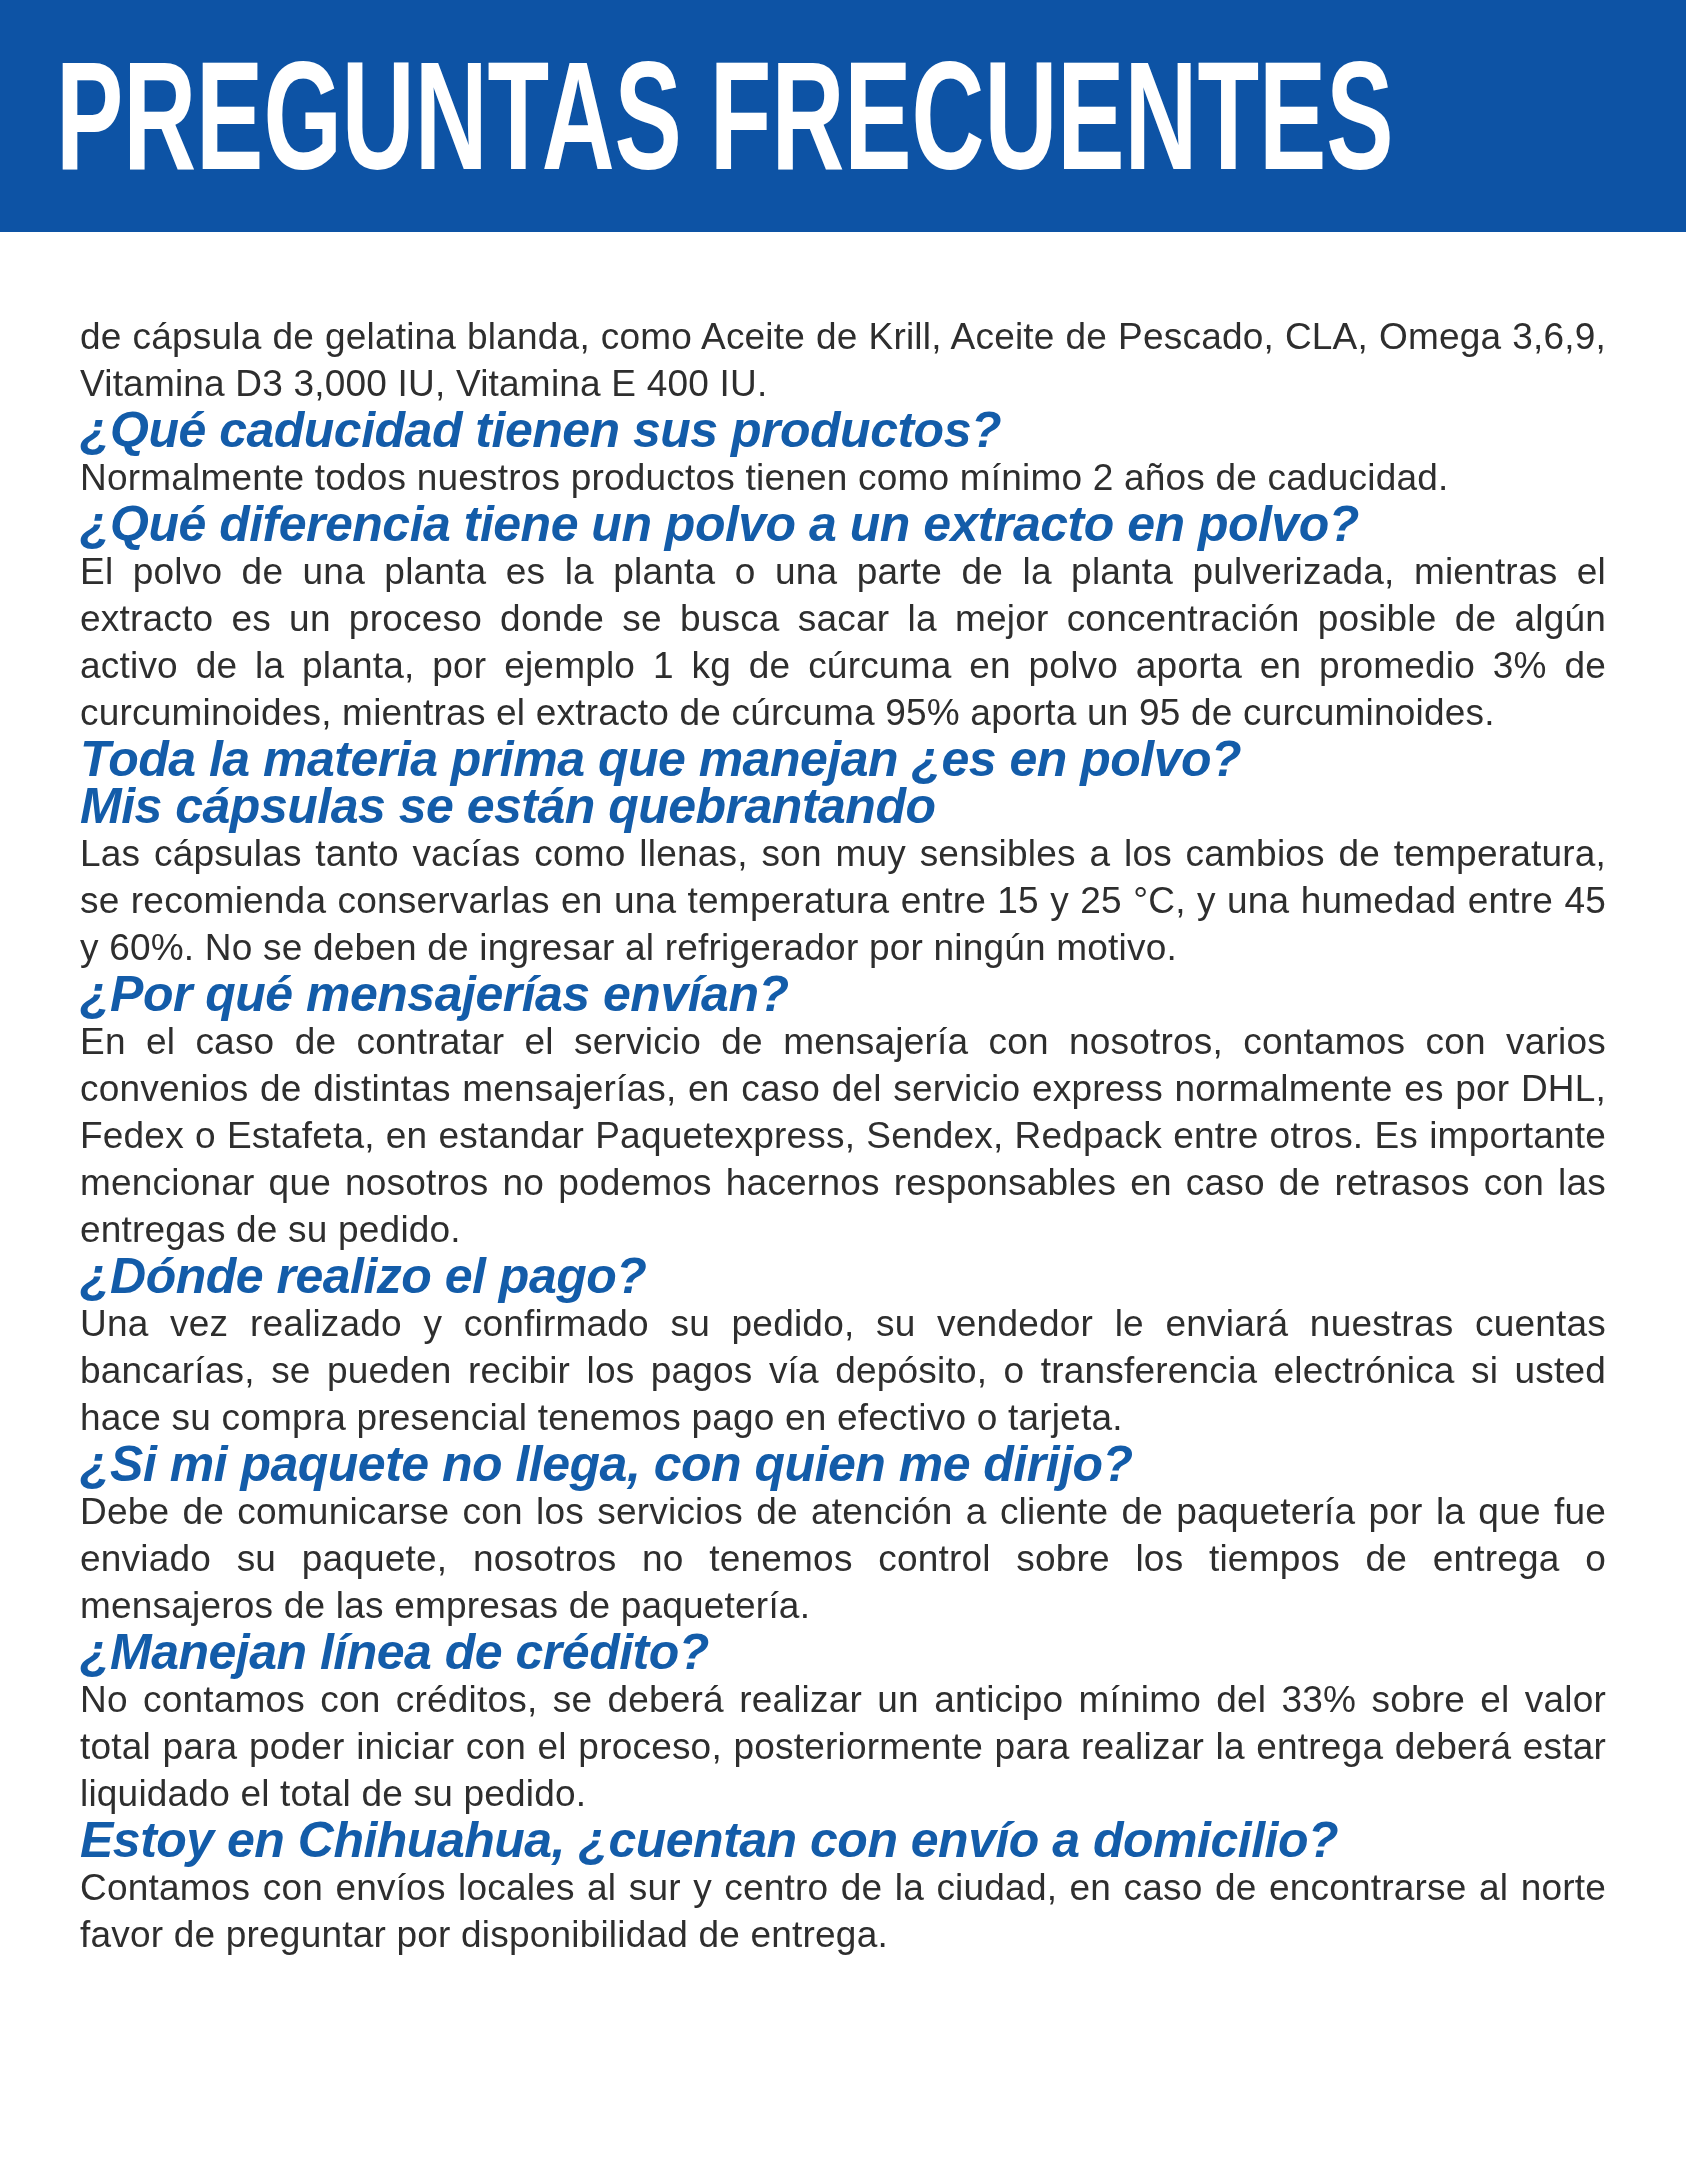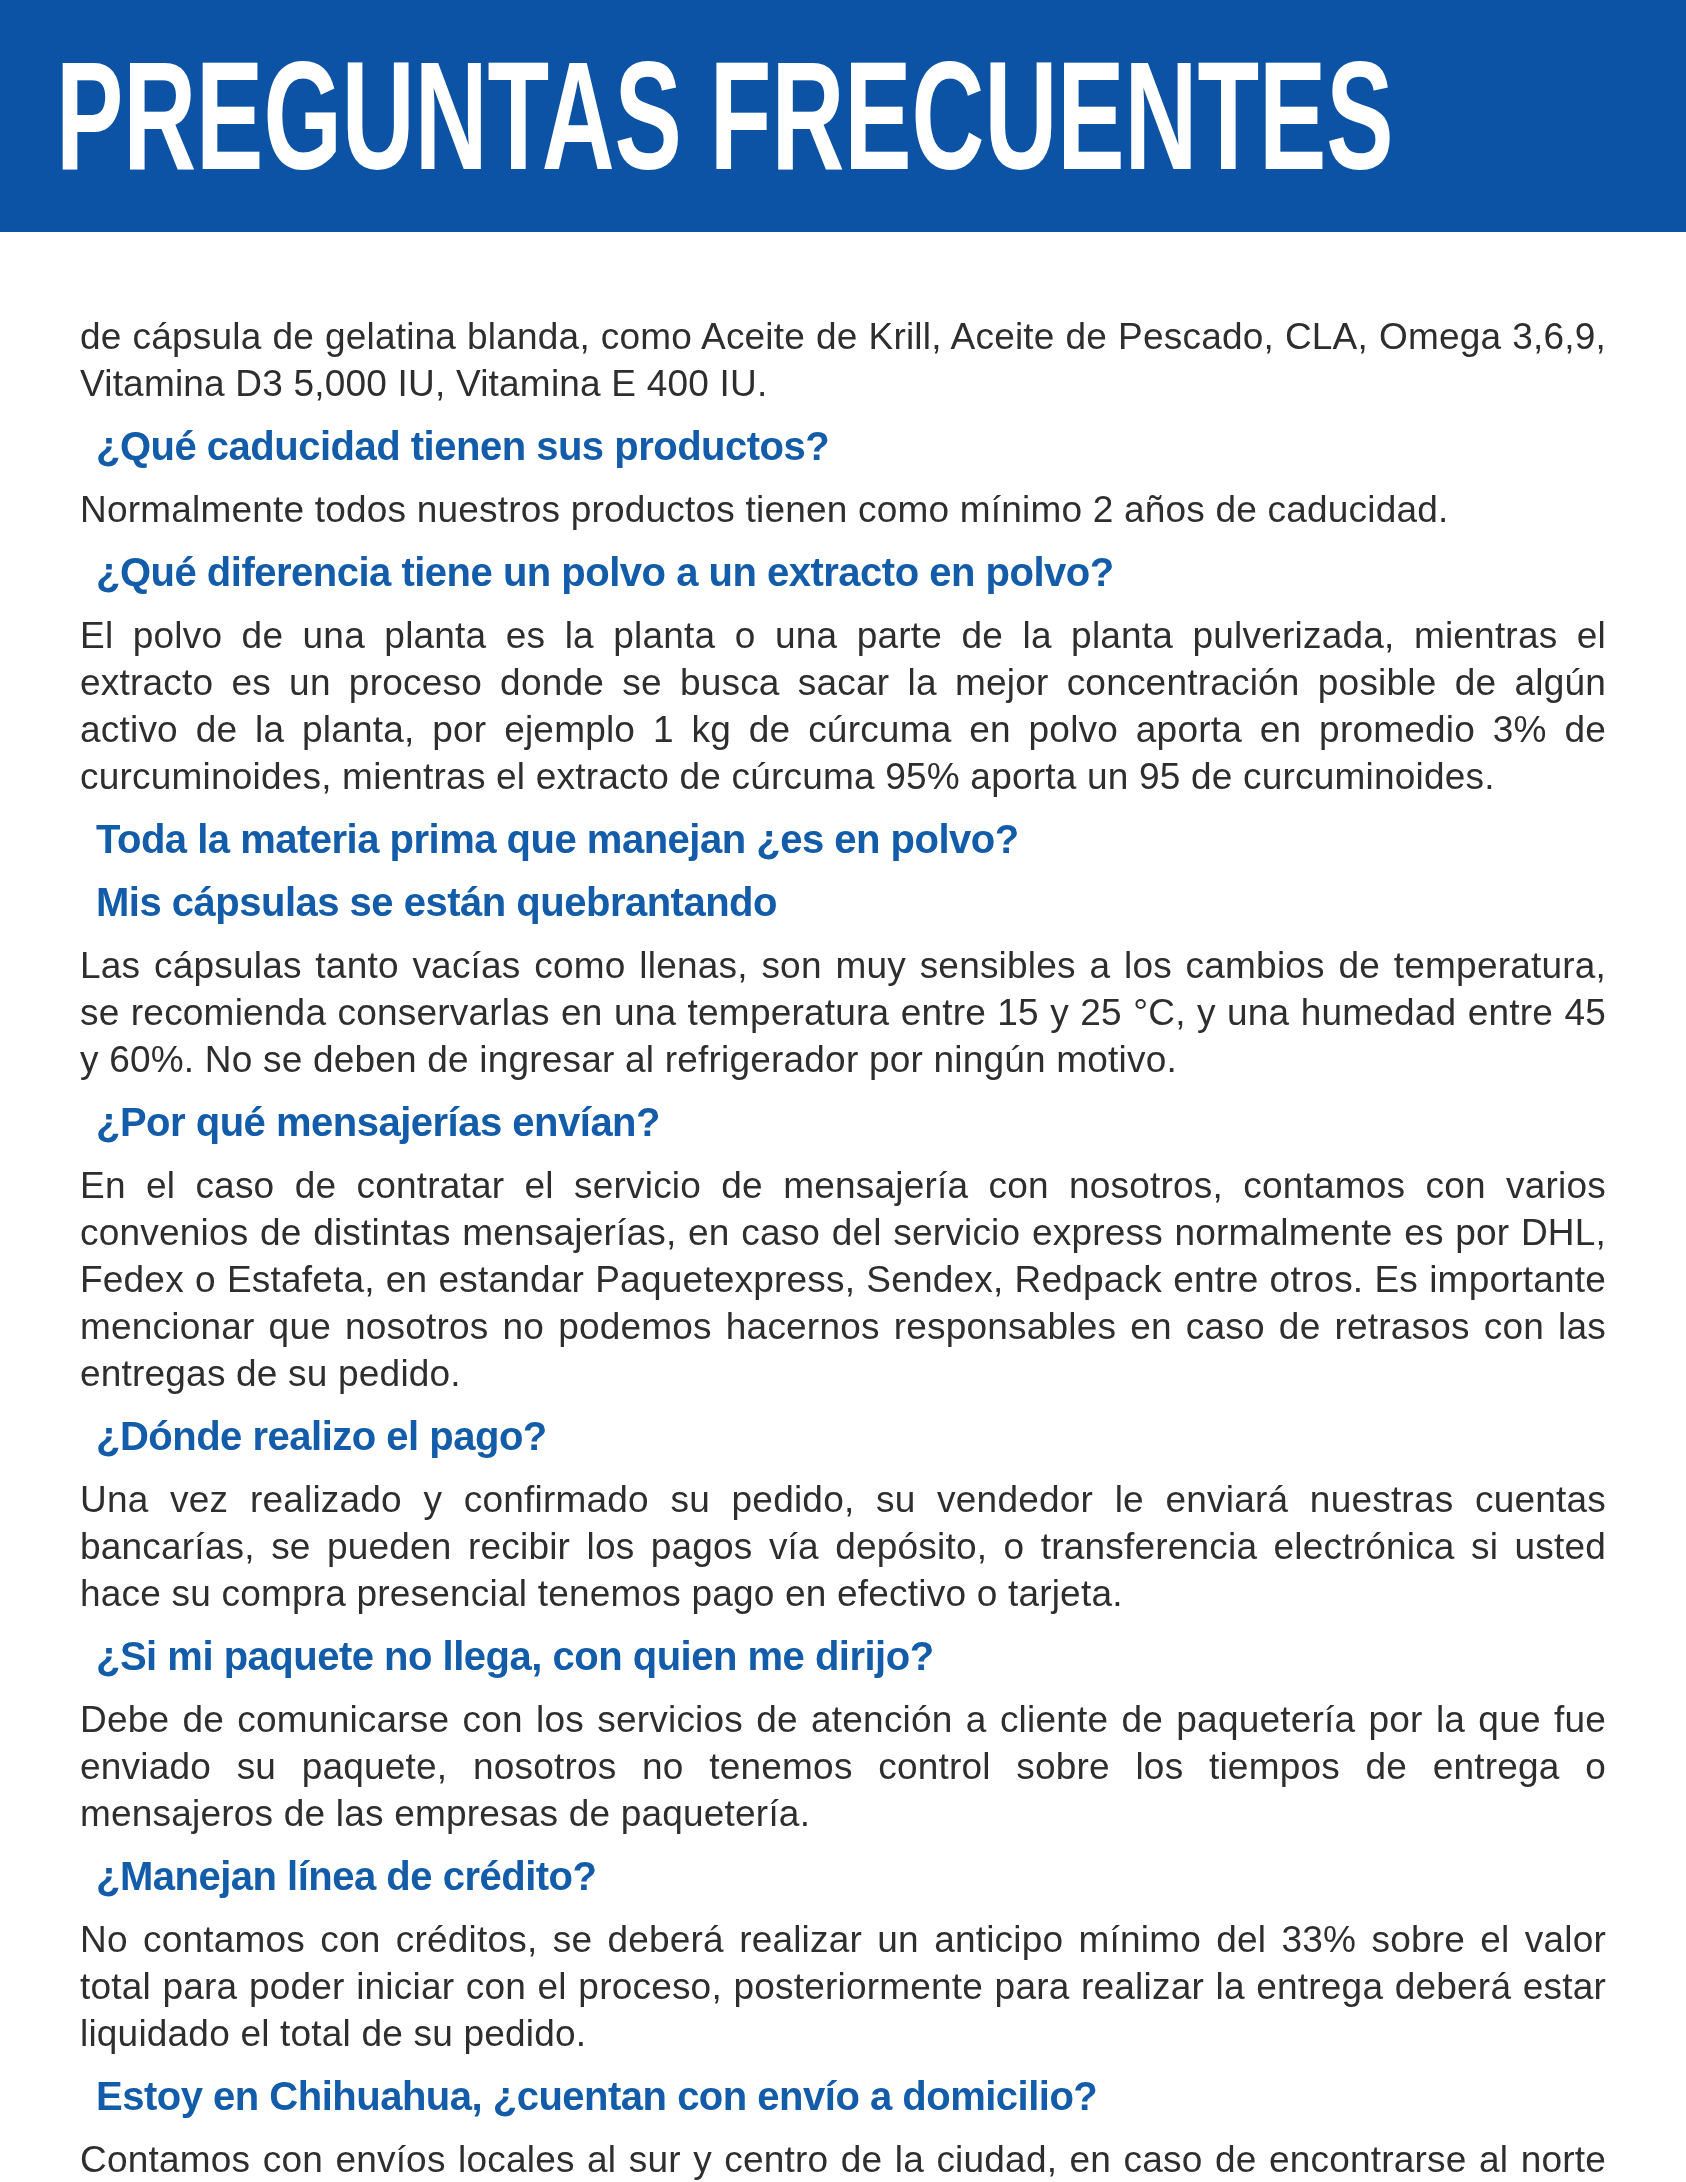--- a/index.html
+++ b/index.html
@@ -47,40 +47,41 @@
   }
   .answer {
     margin: 0;
     font-size: 37px;
     line-height: 47px;
     color: var(--body-text);
     text-align: justify;
     letter-spacing: 0.2px;
   }
   .question {
-    margin: 16px;
-    font-size: 40px;
+    margin: 0;
+    font-size: 50px;
     line-height: 47px;
     color: var(--question-text);
     font-weight: 700;
+    font-style: italic;
     letter-spacing: -0.5px;
   }
 </style>
 </head>
 <body>
 
 <div class="page">
 
   <header class="banner">
     <h1>PREGUNTAS FRECUENTES</h1>
   </header>
 
   <main class="content">
 
-    <p class="answer">de cápsula de gelatina blanda, como Aceite de Krill, Aceite de Pescado, CLA, Omega 3,6,9, Vitamina D3 5,000 IU, Vitamina E 400 IU.</p>
+    <p class="answer">de cápsula de gelatina blanda, como Aceite de Krill, Aceite de Pescado, CLA, Omega 3,6,9, Vitamina D3 3,000 IU, Vitamina E 400 IU.</p>
 
     <section>
       <h2 class="question">¿Qué caducidad tienen sus productos?</h2>
       <p class="answer">Normalmente todos nuestros productos tienen como mínimo 2 años de caducidad.</p>
     </section>
 
     <section>
       <h2 class="question">¿Qué diferencia tiene un polvo a un extracto en polvo?</h2>
       <p class="answer">El polvo de una planta es la planta o una parte de la planta pulverizada, mientras el extracto es un proceso donde se busca sacar la mejor concentración posible de algún activo de la planta, por ejemplo 1 kg de cúrcuma en polvo aporta en promedio 3% de curcuminoides, mientras el extracto de cúrcuma 95% aporta un 95 de curcuminoides.</p>
     </section>

